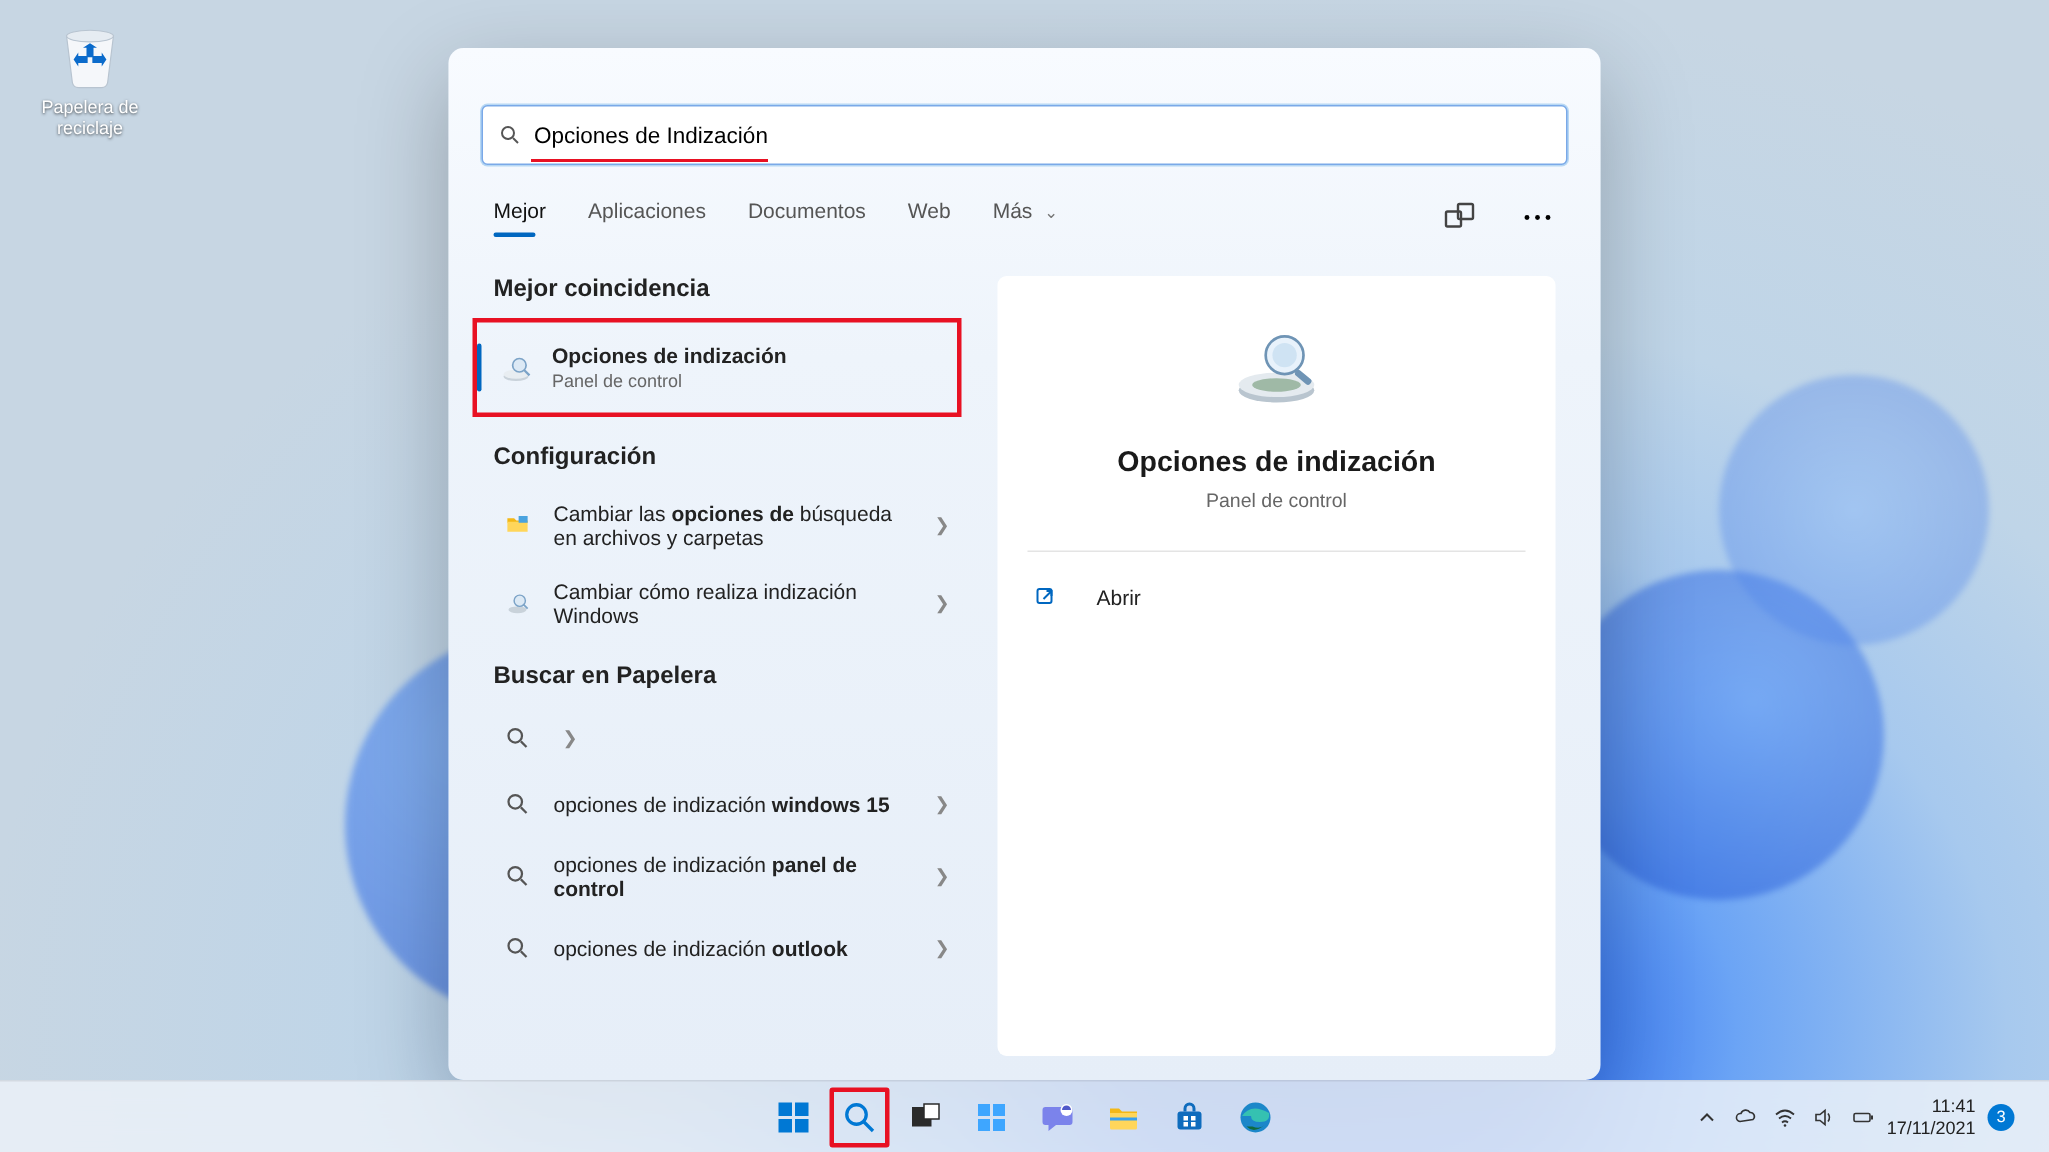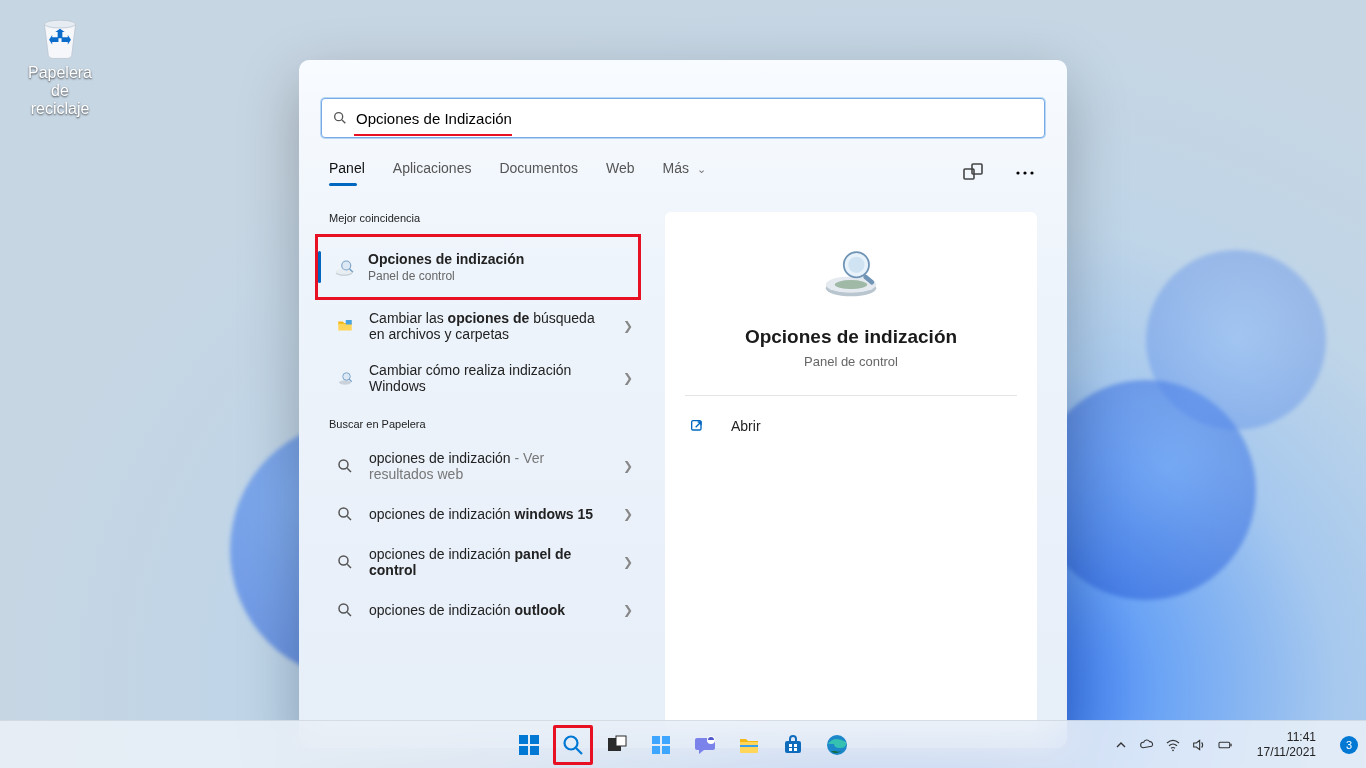--- a/index.html
+++ b/index.html
@@ -7,29 +7,29 @@
   body {
     background: radial-gradient(ellipse 900px 700px at 65% 90%, #1f5fe6 0%, #2d6df0 15%, #6ba4f5 30%, #a7c9ee 50%, #bfd5e8 70%, #c7d6e3 100%);
     position: relative;
   }
   .swirl { position:absolute; border-radius:50%; filter:blur(2px); opacity:.55; }
   .s1 { width:260px; height:260px; left:230px; top:420px; background:radial-gradient(circle at 30% 30%,#4d8df5,#1a4fd6); }
   .s2 { width:220px; height:220px; right:110px; top:380px; background:radial-gradient(circle at 60% 40%,#5a97f8,#1d4fcf); }
   .s3 { width:180px; height:180px; right:40px; top:250px; background:radial-gradient(circle at 50% 50%,#7bb0ff,#3a6fe0); opacity:.35; }
 
   
-  .desktop-icon { position:absolute; left:20px; top:10px; width:80px; text-align:center; color:#fff; font-size:16px; text-shadow:0 1px 2px rgba(0,0,0,.7); cursor:pointer; }
+  .desktop-icon { position:absolute; left:20px; top:10px; width:80px; text-align:center; color:#fff; font-size:12px; text-shadow:0 1px 2px rgba(0,0,0,.7); cursor:pointer; }
   .bin-svg { width:50px; height:50px; margin:0 auto 4px; display:block; }
 
   
   .panel {
     position:absolute; left:299px; top:32px; width:768px; height:688px;
     background:linear-gradient(180deg,#f8fbff 0%,#eef4fb 30%,#e6eef8 100%);
     border-radius:10px; box-shadow:0 20px 60px rgba(0,0,0,.25);
-    padding:0; overflow:hidden;margin-top:28px;
+    padding:0; overflow:hidden;
   }
   .search-box {
     margin:38px 22px 0; height:40px; background:#fff; border:1px solid #7aa9e8;
     border-radius:4px; display:flex; align-items:center; padding:0 10px;
     box-shadow:0 0 0 1px rgba(0,120,215,.25);
   }
   .search-box svg { width:16px; height:16px; color:#555; flex:none; }
   .search-box input {
     border:0; outline:0; flex:1; font-size:15px; padding:0 8px; background:transparent;
   }
@@ -42,21 +42,21 @@
   .tabs-row .tab.active { color:#111; }
   .tabs-row .tab.active::after { content:""; position:absolute; left:0; bottom:0; width:28px; height:3px; background:#0067c0; border-radius:2px; }
   .tabs-row .spacer { flex:1; }
   .tabs-row .tool { width:24px; height:24px; cursor:pointer; display:flex; align-items:center; justify-content:center; color:#444; }
   .chev-down { margin-left:-20px; font-size:11px; color:#777; }
 
   .body { display:flex; padding:18px 0 0 0; height:calc(100% - 130px); }
   .left { width:346px; padding:0 8px 0 30px; }
   .right { flex:1; border-left:0; padding:0 30px 0 20px; }
 
-  .sect-title { font-size:11px; font-weight:400; color:#222; margin:8px 0 10px; }
+  .sect-title { font-size:16px; font-weight:700; color:#222; margin:8px 0 10px; }
 
   .best-box { border:3px solid #e81123; margin-left:-14px; margin-right:-4px; padding:6px 0; }
   .result-item {
     display:flex; align-items:center; gap:12px; padding:8px 14px; cursor:pointer; position:relative;
   }
   .result-item .accent { position:absolute; left:0; top:8px; bottom:8px; width:3px; background:#0067c0; border-radius:2px; }
   .result-item .icon { width:24px; height:24px; flex:none; display:flex; align-items:center; justify-content:center; }
   .result-item .txt { flex:1; font-size:14px; color:#222; }
   .result-item .sub { display:block; font-size:12px; color:#666; margin-top:2px; }
   .result-item .chev { color:#888; font-size:12px; flex:none; margin-left:6px; }
@@ -81,21 +81,21 @@
     position:absolute; left:0; right:0; bottom:0; height:48px;
     background:rgba(235,241,248,.85); backdrop-filter:blur(20px);
     border-top:1px solid rgba(0,0,0,.08);
     display:flex; align-items:center;
   }
   .tb-center { position:absolute; left:50%; transform:translateX(-50%); display:flex; gap:4px; align-items:center; height:100%; }
   .tb-btn { width:40px; height:40px; border-radius:4px; display:flex; align-items:center; justify-content:center; cursor:pointer; }
   .tb-btn svg { width:24px; height:24px; }
   .tb-search-hl { border:3px solid #e81123; border-radius:2px; }
 
-  .tb-right { position:absolute; right:8px; display:flex; align-items:center; gap:24px; font-size:12px; color:#222; height:100%; }
+  .tb-right { position:absolute; right:23px; display:flex; align-items:center; gap:8px; font-size:12px; color:#222; height:100%; }
   .tb-tray { display:flex; align-items:center; gap:10px; color:#333; }
   .tb-tray svg { width:16px; height:16px; }
   .tb-clock { text-align:right; line-height:1.2; }
   .tb-badge { width:18px; height:18px; border-radius:50%; background:#0078d4; color:#fff; font-size:11px; display:flex; align-items:center; justify-content:center; }
 
   .folder-y { fill:#ffd65a; }
   .folder-y2 { fill:#f3b816; }
 </style>
 </head>
 <body>
@@ -122,21 +122,21 @@
   <div class="search-box">
     <svg viewBox="0 0 24 24">
         <circle cx="10" cy="10" r="6" fill="none" stroke="currentColor" stroke-width="2"></circle>
         <line x1="15" y1="15" x2="20" y2="20" stroke="currentColor" stroke-width="2"></line>
       </svg>
     <input type="text" value="Opciones de Indización" style="">
   </div>
   <div class="query-underline"></div>
 
   <div class="tabs-row">
-    <div class="tab active">Panel</div>
+    <div class="tab active">Mejor</div>
     <div class="tab">Aplicaciones</div>
     <div class="tab">Documentos</div>
     <div class="tab">Web</div>
     <div class="tab"><span>Más</span> <span class="chev-down" style="margin-left:4px">⌄</span></div>
     <div class="spacer"></div>
     <div class="tool">
       <svg viewBox="0 0 24 24">
           <rect x="3" y="8" width="10" height="10" rx="1" fill="none" stroke="currentColor" stroke-width="1.6"></rect>
           <rect x="11" y="3" width="10" height="10" rx="1" fill="none" stroke="currentColor" stroke-width="1.6"></rect>
         </svg>
@@ -165,20 +165,21 @@
                 <line x1="23" y1="18" x2="28" y2="23" stroke="#7ca3c7" stroke-width="2"></line>
               </svg>
           </div>
           <div class="txt">
             <strong>Opciones de indización</strong>
             <span class="sub">Panel de control</span>
           </div>
         </div>
       </div>
 
+      <div class="sect-title" style="margin-top:18px">Configuración</div>
       <div class="list" id="settings-list">
           <div class="result-item">
             <div class="icon">
               <svg viewBox="0 0 24 24">
                 <path class="folder-y2" d="M3 6 h6 l2 2 h10 v2 H3z"></path>
                 <path class="folder-y" d="M3 9 h18 v9 H3z"></path>
                 <rect x="13" y="4" width="8" height="6" fill="#4aa3df"></rect>
               </svg>
             </div>
             <div class="txt">Cambiar las <strong>opciones de</strong> búsqueda en archivos y carpetas</div>
@@ -199,21 +200,20 @@
 
       <div class="sect-title" style="margin-top:14px">Buscar en Papelera</div>
       <div class="list" id="web-list">
           <div class="result-item">
             <div class="icon">
               <svg viewBox="0 0 24 24">
                 <circle cx="10" cy="10" r="6" fill="none" stroke="currentColor" stroke-width="2"></circle>
                 <line x1="15" y1="15" x2="20" y2="20" stroke="currentColor" stroke-width="2"></line>
               </svg>
             </div>
-            <div class="txt">opciones de indización <span style="color:#777">- Ver resultados web</span></div>
             <div class="chev">❯</div>
           </div>
           <div class="result-item">
             <div class="icon">
               <svg viewBox="0 0 24 24">
                 <circle cx="10" cy="10" r="6" fill="none" stroke="currentColor" stroke-width="2"></circle>
                 <line x1="15" y1="15" x2="20" y2="20" stroke="currentColor" stroke-width="2"></line>
               </svg>
             </div>
             <div class="txt">opciones de indización <strong>windows 15</strong></div>

